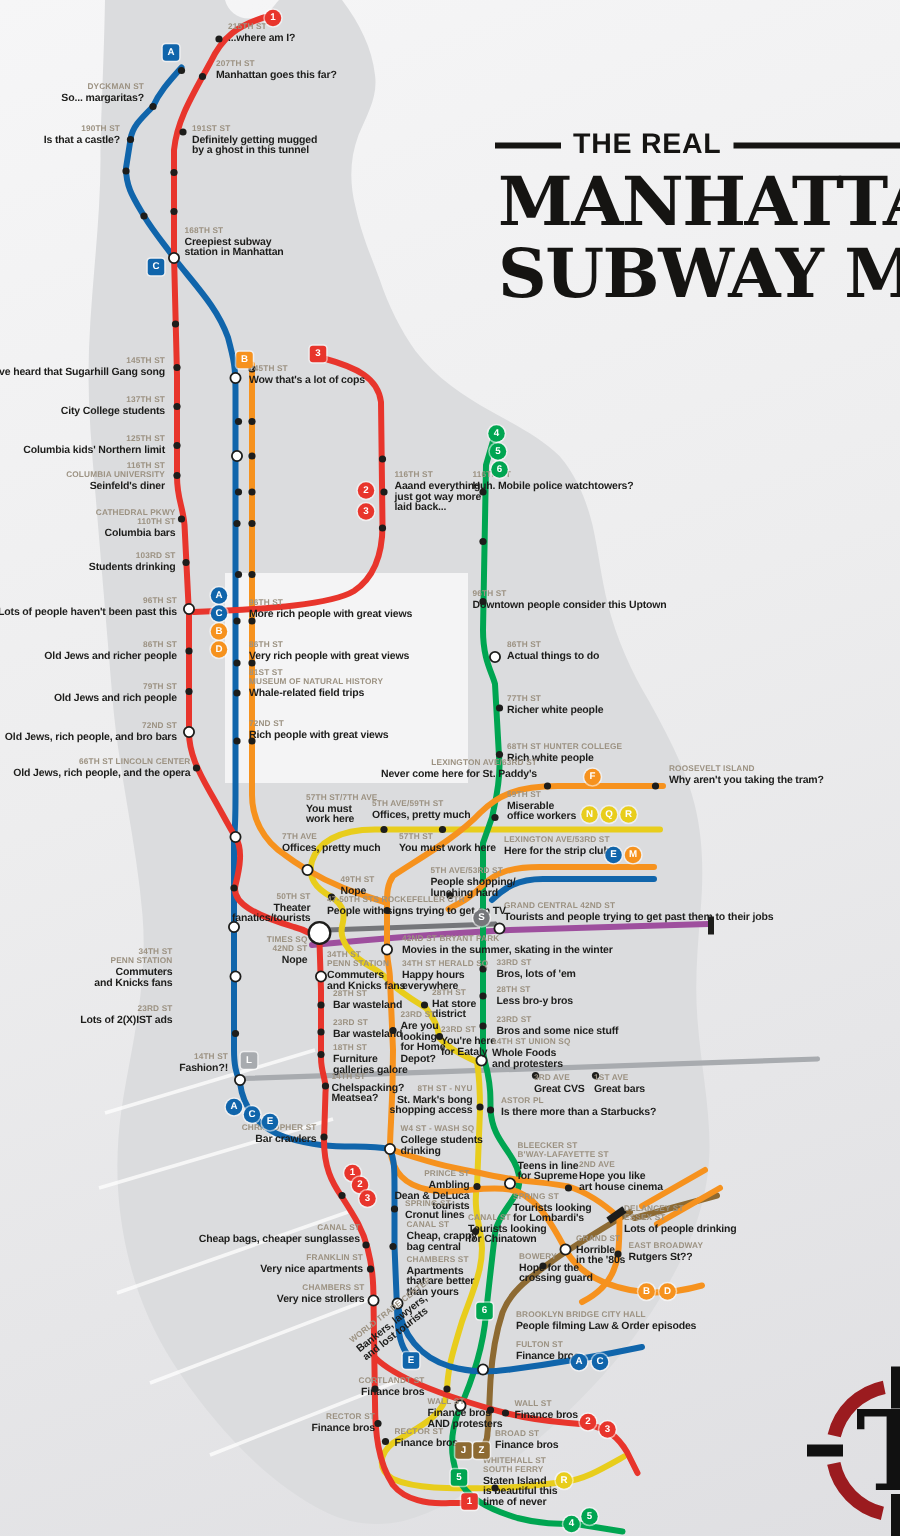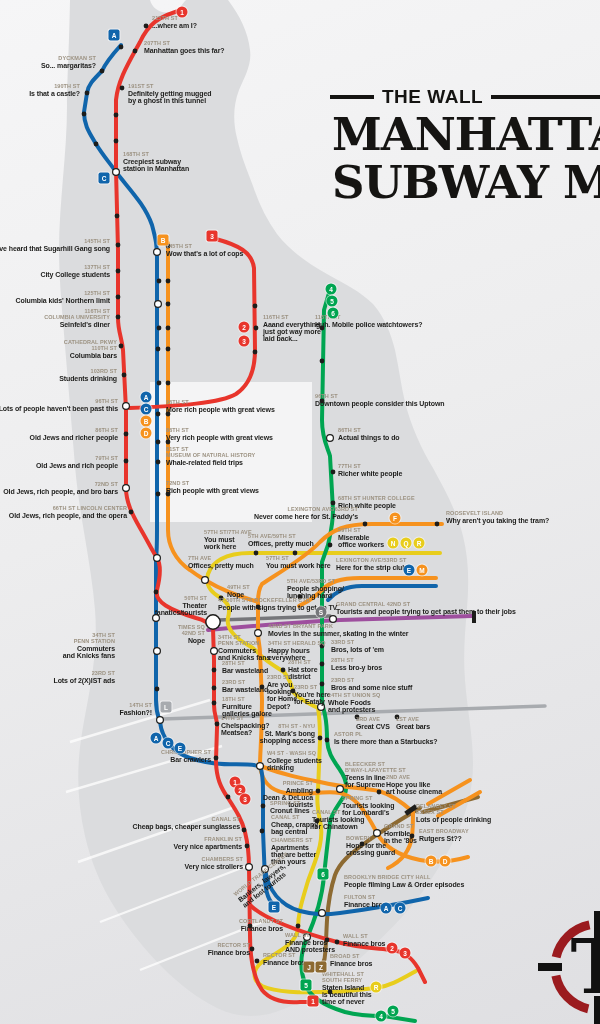--- a/index.html
+++ b/index.html
@@ -166,21 +166,21 @@
       <circle cx="357" cy="717" r="2.4" fill="#1d1d1b"></circle>
       <circle cx="397" cy="717" r="2.4" fill="#1d1d1b"></circle>
       <circle cx="362" cy="844" r="2.4" fill="#1d1d1b"></circle>
       <circle cx="327" cy="940" r="2.4" fill="#1d1d1b"></circle>
       <circle cx="307" cy="937" r="3.4" fill="#fff" stroke="#1d1d1b" stroke-width="1.2"></circle>
     </svg>
 
   <div id="title-block">
     <div id="kicker-row">
       <span class="kdash" style="width:44px"></span>
-      <span id="kicker">THE WALL</span>
+      <span id="kicker">THE REAL</span>
       <span class="kdash" style="width:120px"></span>
     </div>
   </div>
   <div class="bigtitle" style="left:332px;top:112px">MANHATTAN</div>
   <div class="bigtitle" style="left:332px;top:160px">SUBWAY MAP</div>
 
   <div id="labels-layer">
       <div class="lbl" style="left: 152px; top: 16px;">
         <span class="st">215TH ST</span>
         <span class="jk">...where am I?</span>

